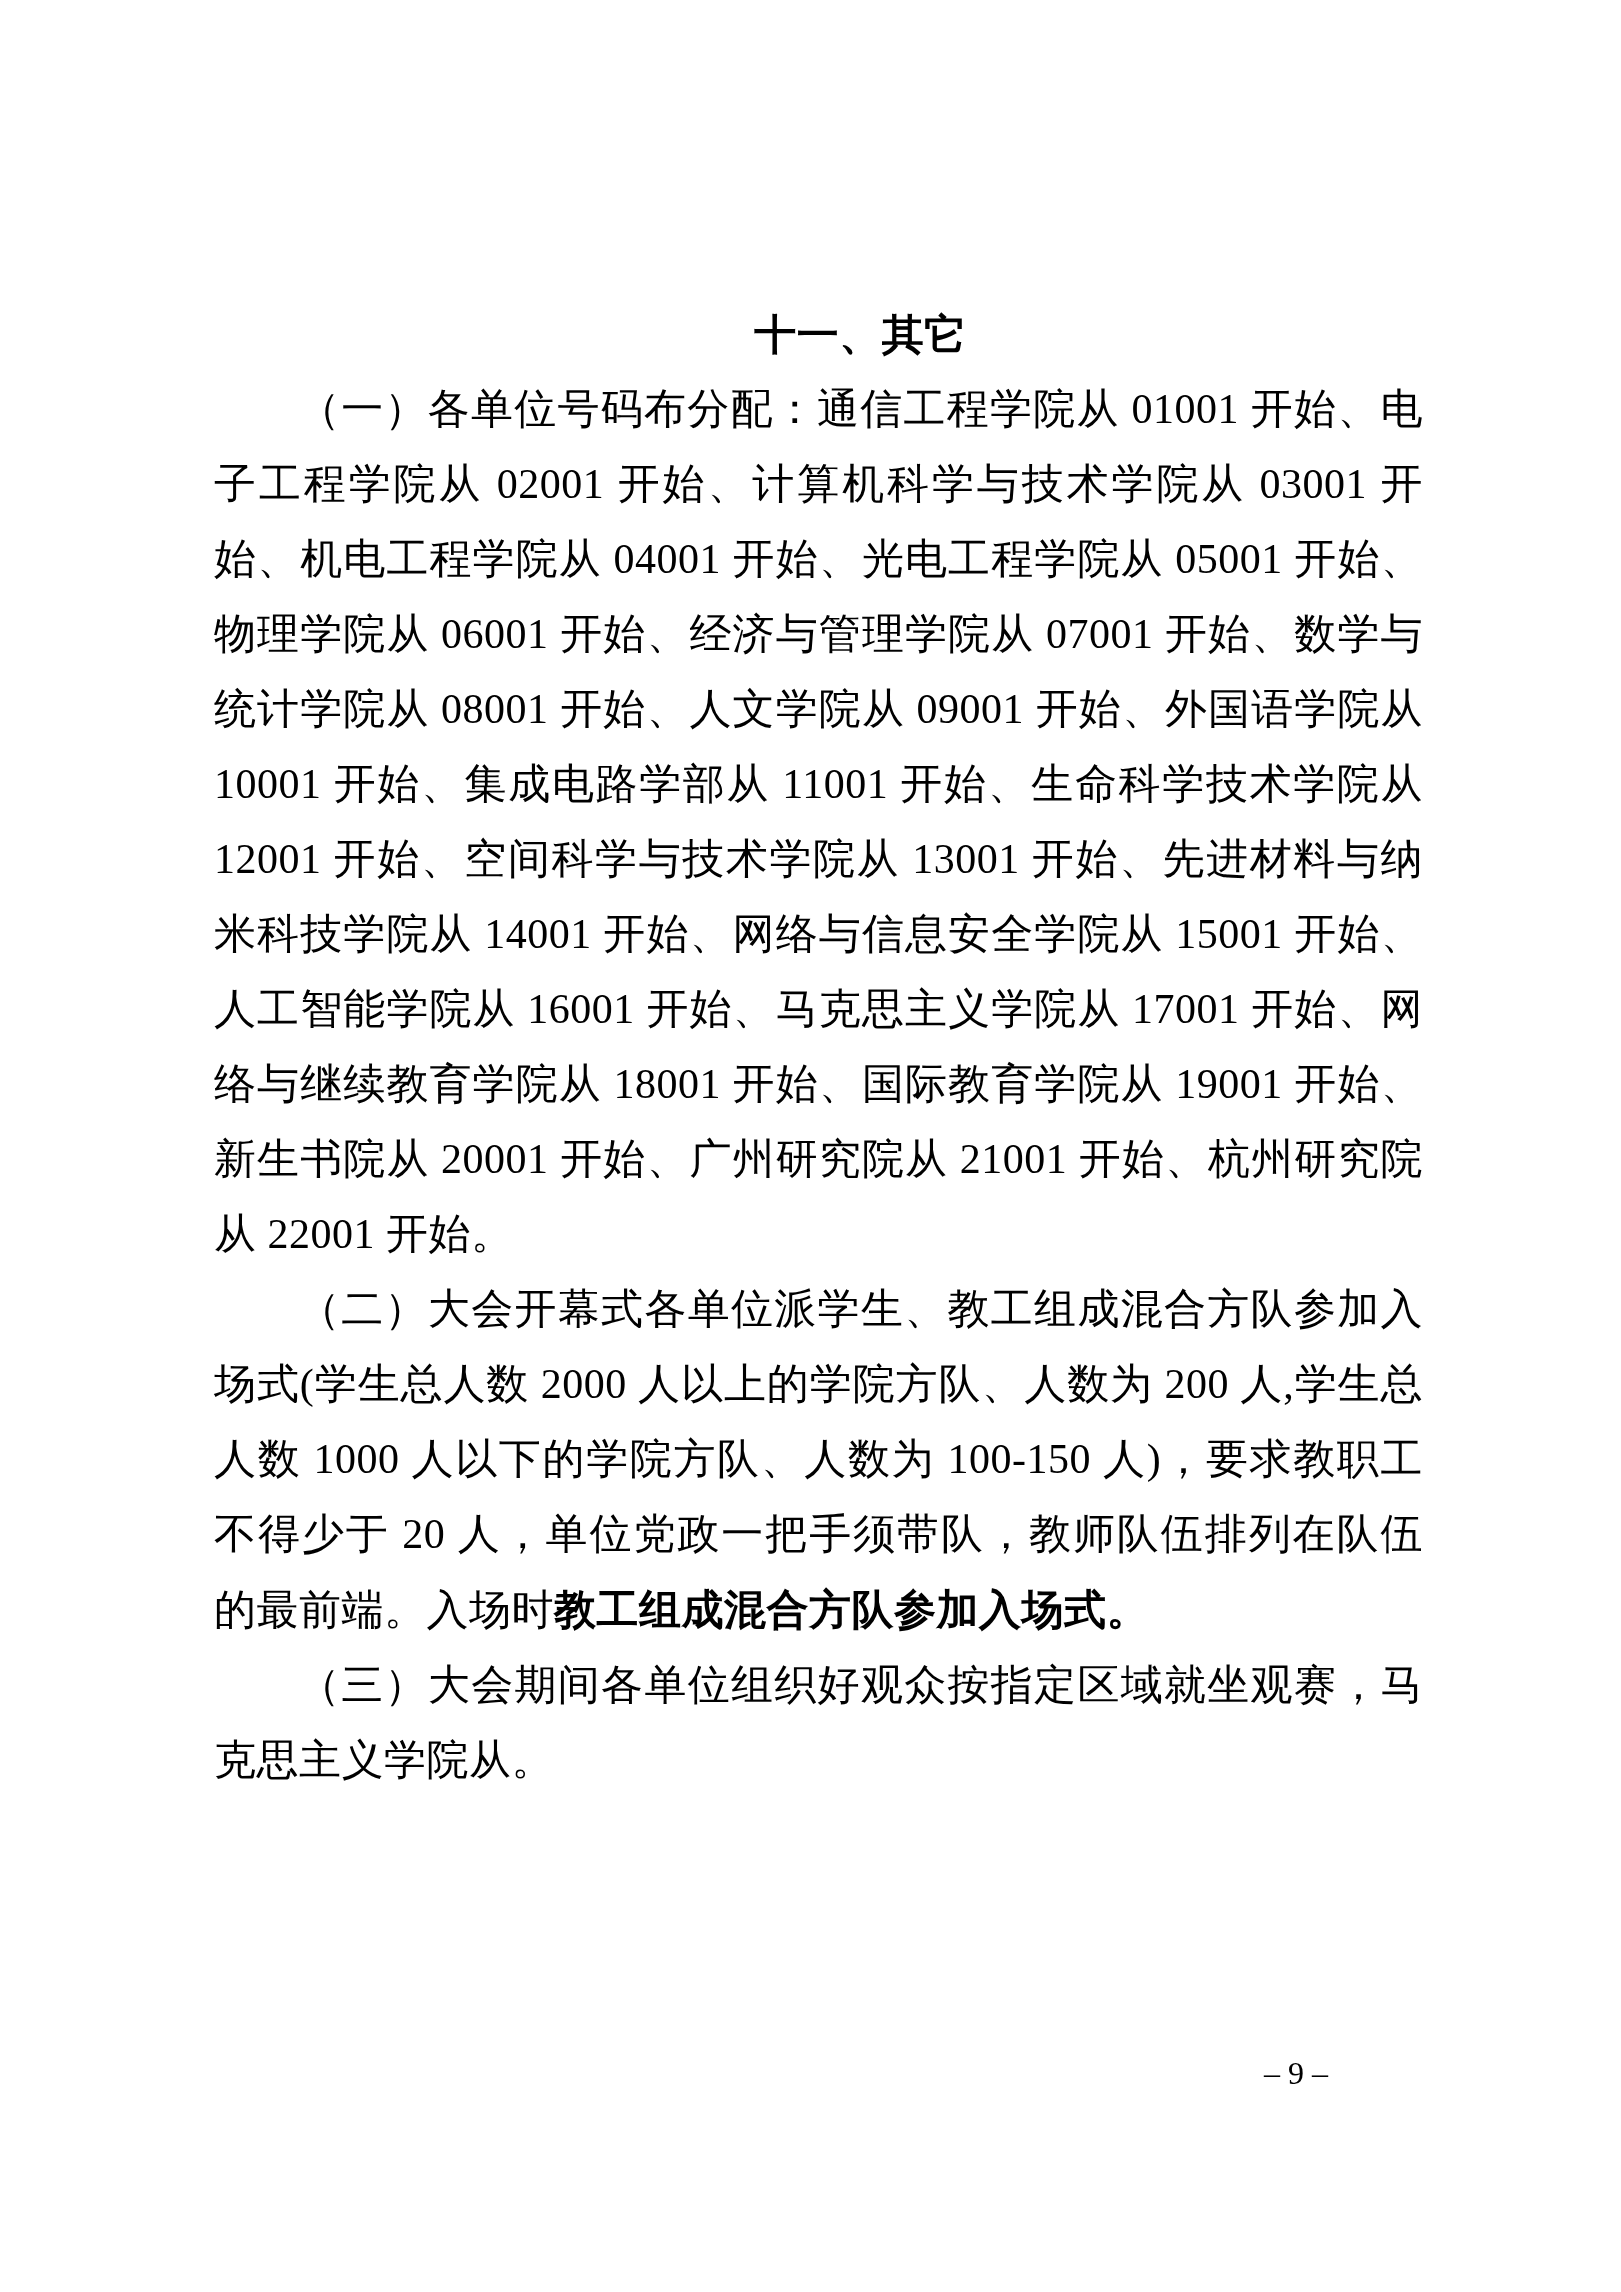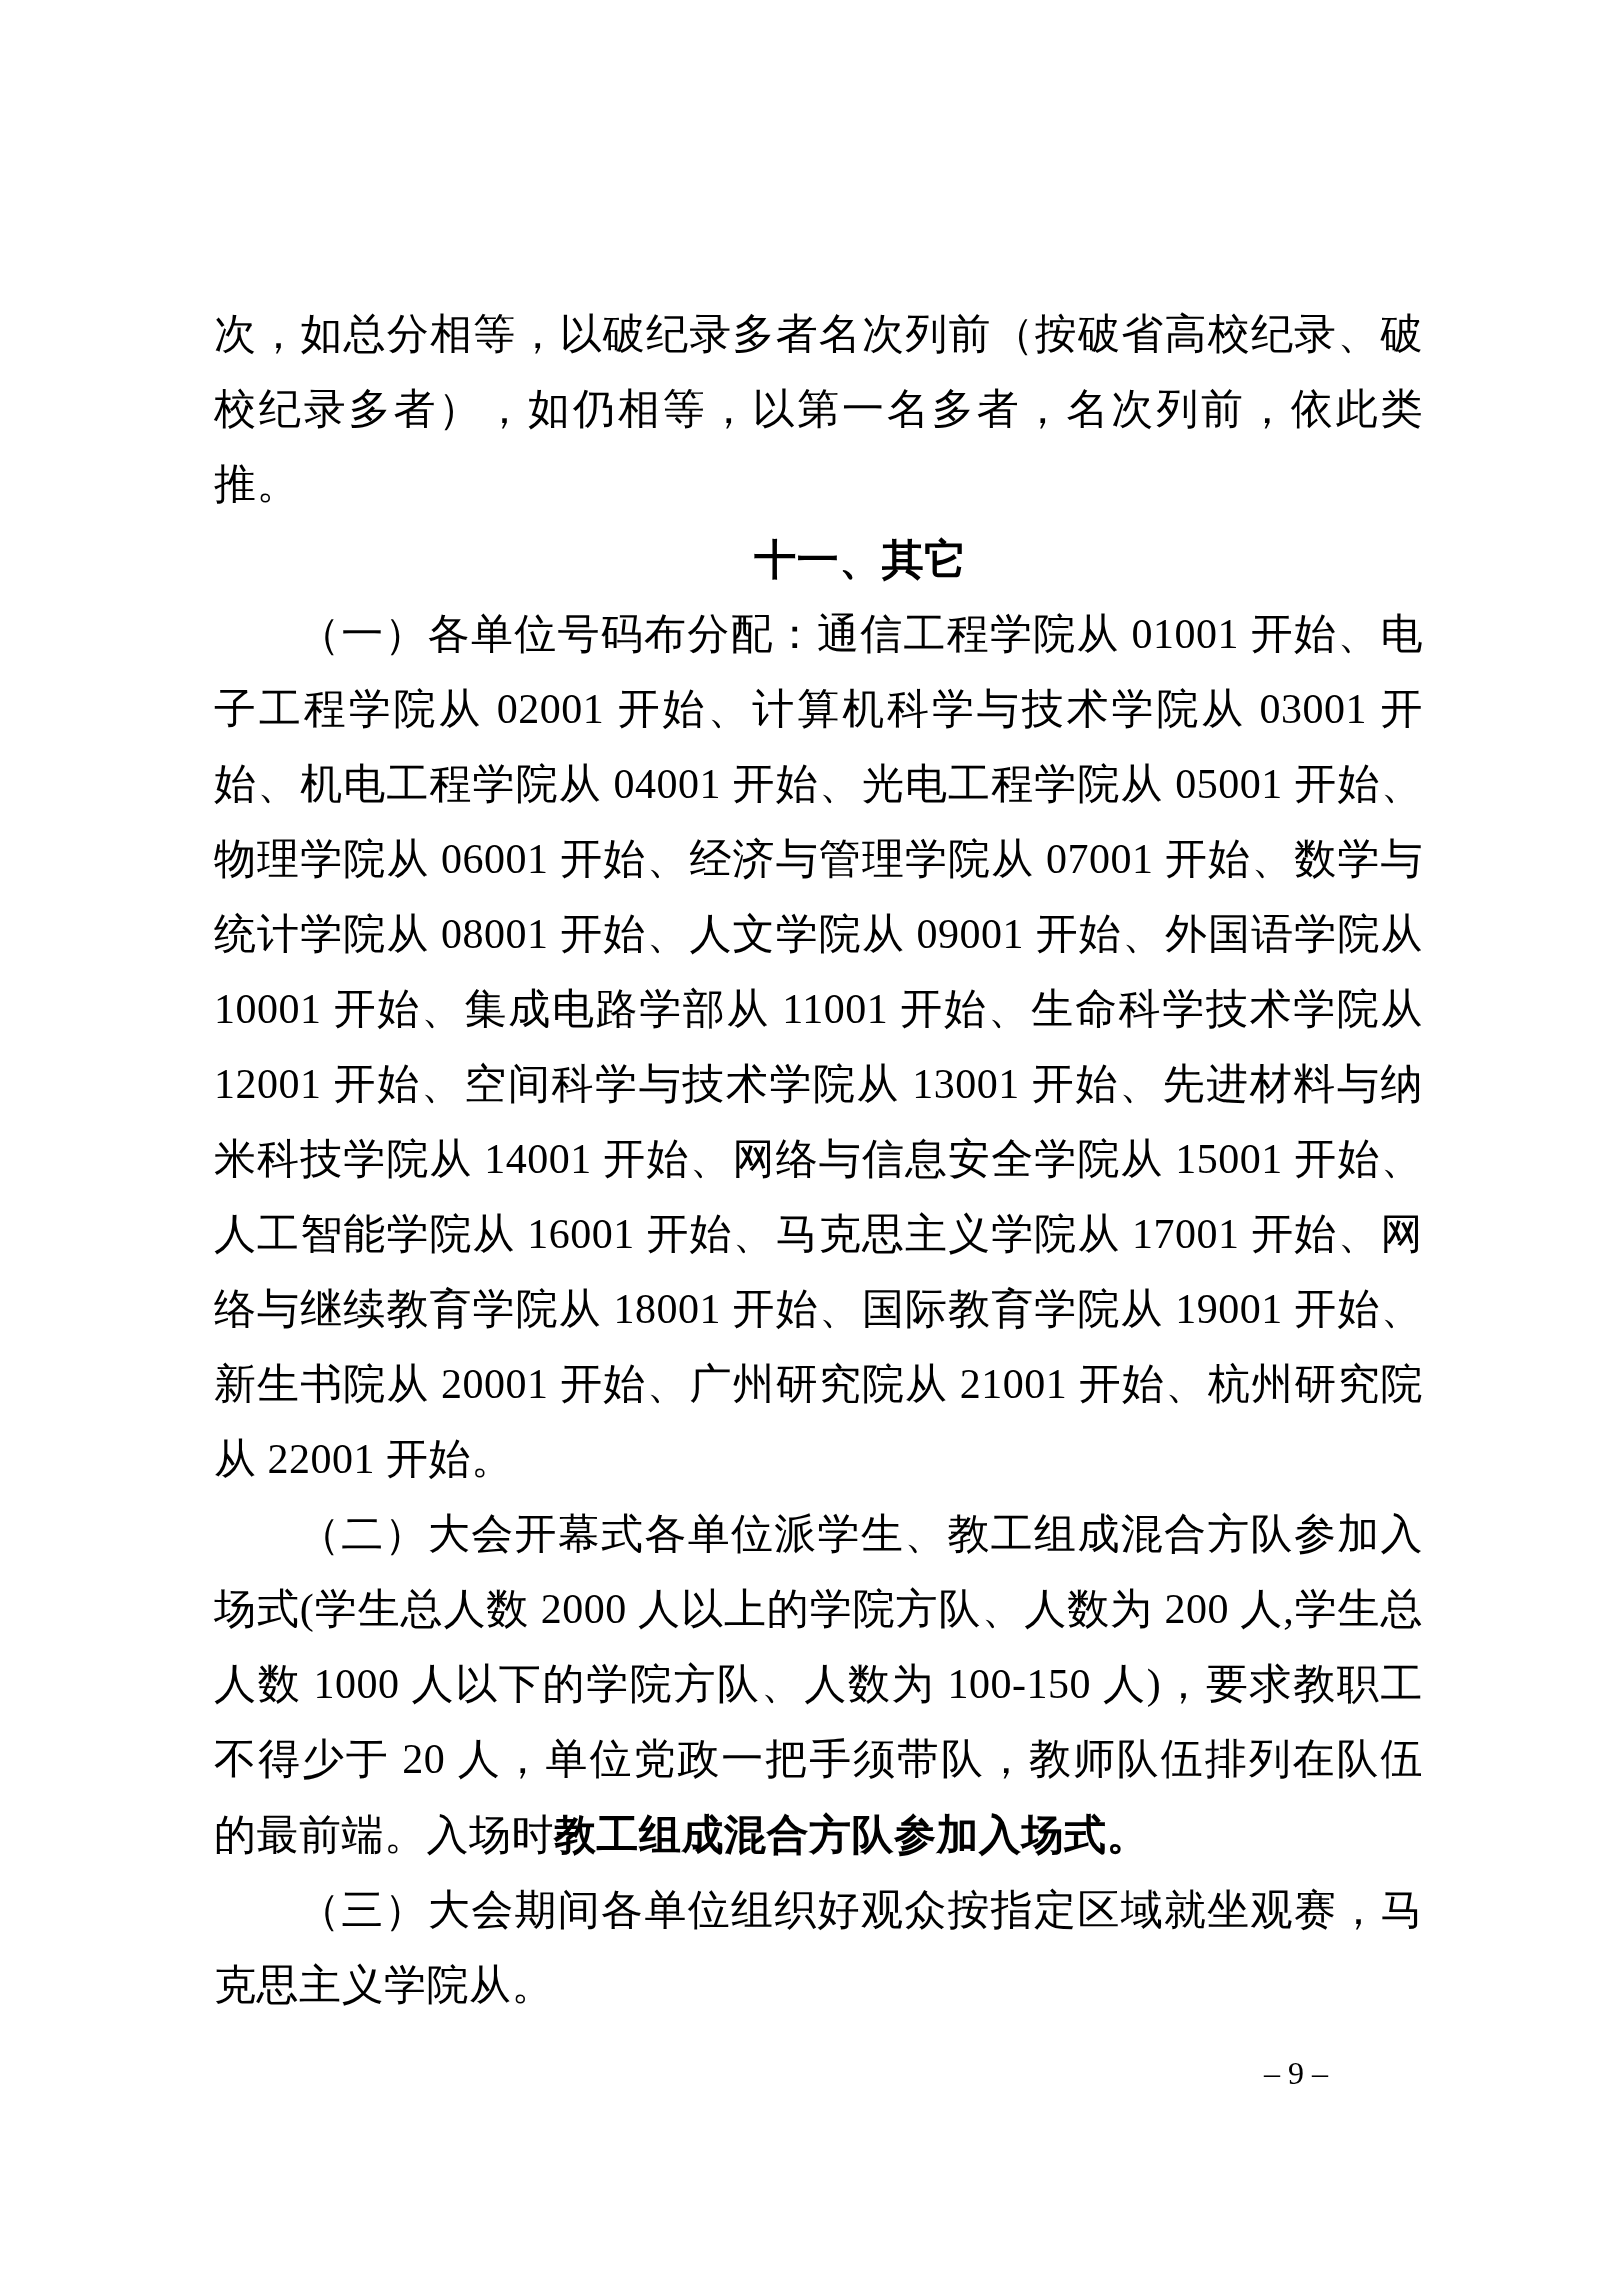--- a/index.html
+++ b/index.html
@@ -58,21 +58,20 @@
     font-family: "Liberation Serif", "DejaVu Serif", serif;
     color: #000000;
     white-space: pre;
   }
 </style>
 </head>
 <body>
 
 <div class="page">
   <div class="content">
-      <p class="para"><span class="seg">次，如总分相等，以破纪录多者名次列前（按破省高校纪录、破校纪录多者），如仍相等，以第一名多者，名次列前，依此类推。</span></p>
       <p class="para heading"><span class="seg bold">十一、其它</span></p>
       <p class="para indent"><span class="seg">（一）各单位号码布分配：通信工程学院从 01001 开始、电子工程学院从 02001 开始、计算机科学与技术学院从 03001 开始、机电工程学院从 04001 开始、光电工程学院从 05001 开始、物理学院从 06001 开始、经济与管理学院从 07001 开始、数学与统计学院从 08001 开始、人文学院从 09001 开始、外国语学院从 10001 开始、集成电路学部从 11001 开始、生命科学技术学院从 12001 开始、空间科学与技术学院从 13001 开始、先进材料与纳米科技学院从 14001 开始、网络与信息安全学院从 15001 开始、人工智能学院从 16001 开始、马克思主义学院从 17001 开始、网络与继续教育学院从 18001 开始、国际教育学院从 19001 开始、新生书院从 20001 开始、广州研究院从 21001 开始、杭州研究院从 22001 开始。</span></p>
       <p class="para indent"><span class="seg">（二）大会开幕式各单位派学生、教工组成混合方队参加入场式(学生总人数 2000 人以上的学院方队、人数为 200 人,学生总人数 1000 人以下的学院方队、人数为 100-150 人)，要求教职工不得少于 20 人，单位党政一把手须带队，教师队伍排列在队伍的最前端。入场时</span><span class="seg bold">教工组成混合方队参加入场式。</span></p>
       <p class="para indent"><span class="seg">（三）大会期间各单位组织好观众按指定区域就坐观赛，马克思主义学院从。</span></p>
     </div>
   <div class="page-number">– 9 –</div>
 </div>
 
 
 </body></html>

